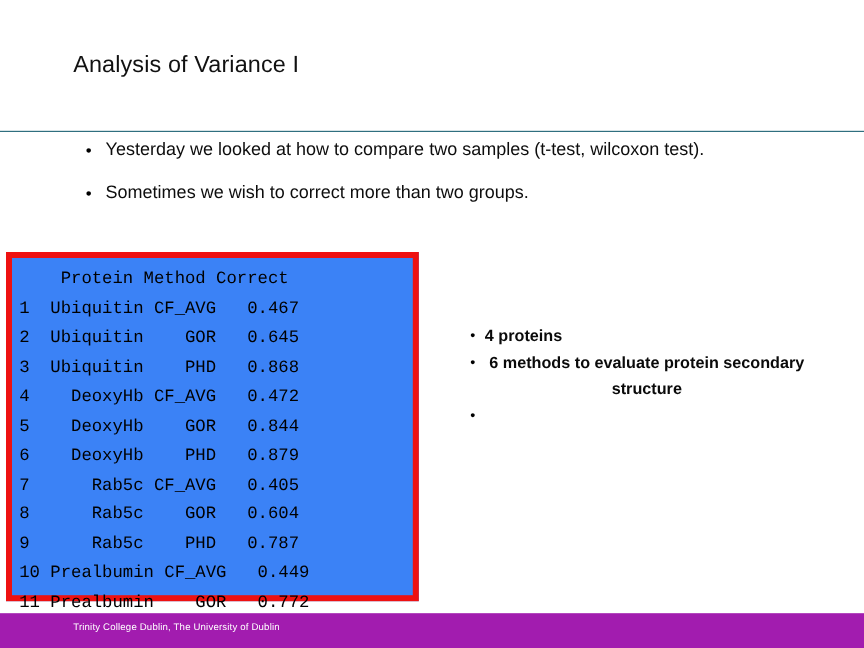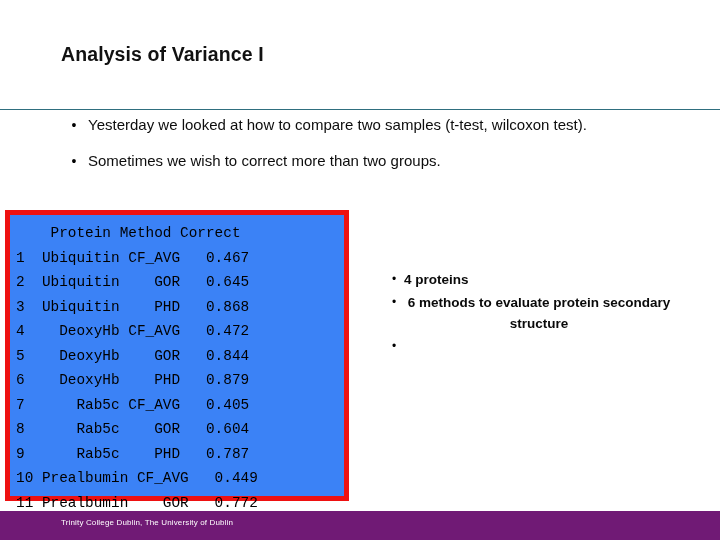--- a/index.html
+++ b/index.html
@@ -23,21 +23,21 @@
     height: 540px;
     background: #ffffff;
   }
 
   
   #slide-title {
     position: absolute;
     left: 61px;
     top: 43px;
     font-size: 19.5px;
-    font-weight: bold;
+    font-weight: normal;
     letter-spacing: 0.1px;
     color: #111111;
     white-space: nowrap;
   }
 
   
   #title-rule {
     position: absolute;
     left: 0;
     top: 109px;
@@ -126,21 +126,21 @@
     text-align: center;
   }
 
   
   #footer-bar {
     position: absolute;
     left: 0;
     top: 511px;
     width: 720px;
     height: 29px;
-    background: #701a75;
+    background: #a21caf;
   }
   #footer-text {
     position: absolute;
     left: 61px;
     top: 7px;
     font-size: 8px;
     color: #ffffff;
     letter-spacing: 0.15px;
     white-space: nowrap;
   }

